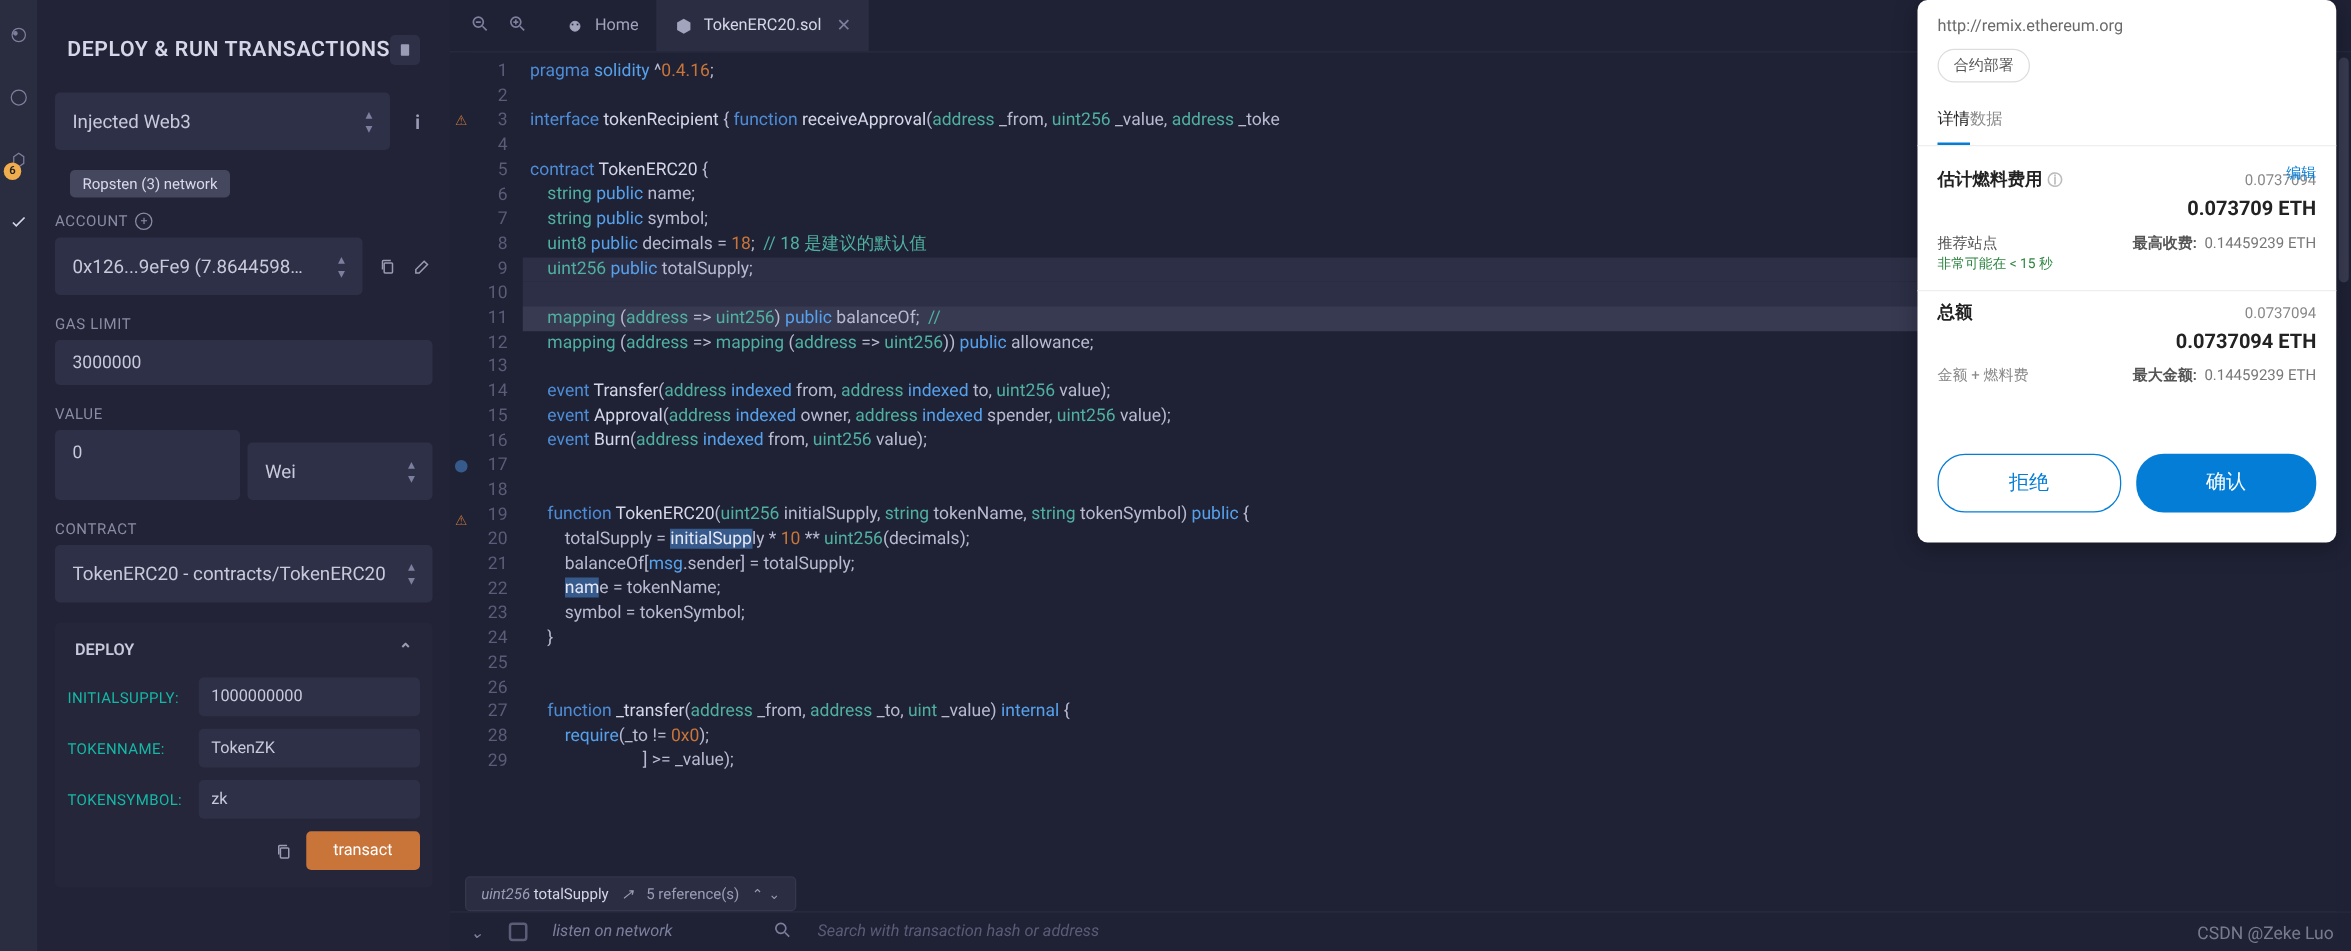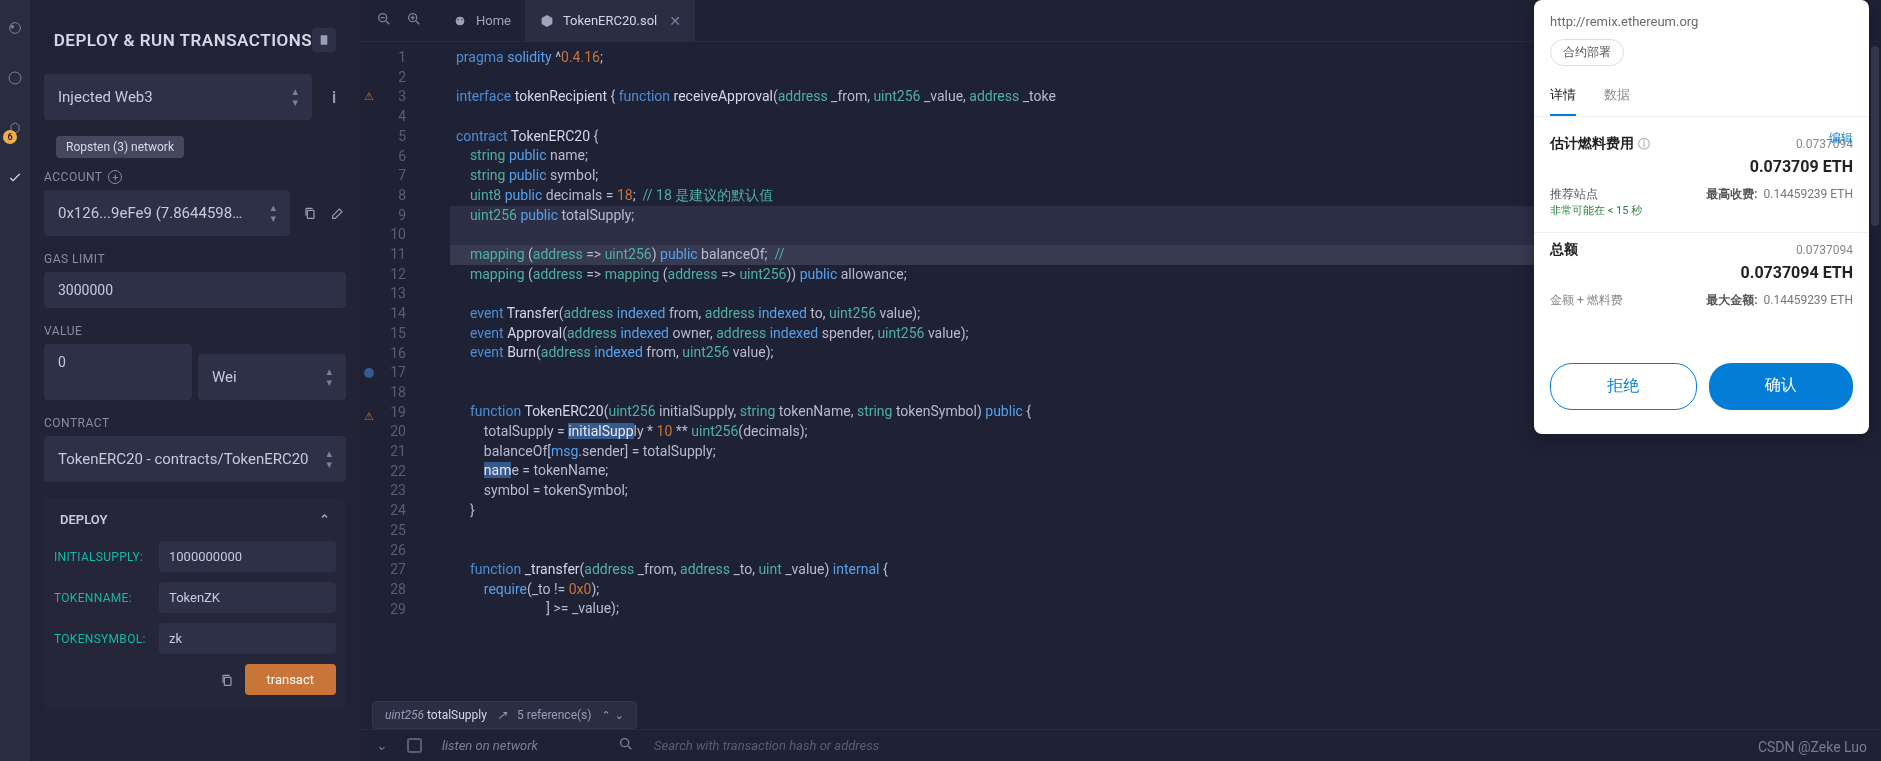--- a/index.html
+++ b/index.html
@@ -53,21 +53,21 @@
 .tab.home svg { stroke: #a2a3bd; }
 .tab.active { background: #2b2e42; color: #d5d6e8; }
 .tab .close-x { color: #7d7f9e; font-size: 14px; margin-left: 4px; }
 
 .code-body { flex: 1; display: flex; overflow: hidden; position: relative; }
 .gutter-warn { width: 18px; background: #1f2235; padding-top: 6px; }
 .gutter-warn .warn { color: #c97539; font-size: 11px; text-align: center; height: 19.7px; line-height: 19.7px; }
 .gutter-warn .bp { width: 10px; height: 10px; border-radius: 50%; background: #375a8c; margin: 4.8px auto; }
 .gutter-num { width: 40px; text-align: right; padding-right: 12px; color: #5a5c78; font-family: 'Consolas', monospace; font-size: 14px; line-height: 19.7px; padding-top: 6px; }
 .code-lines { flex: 1; font-family: 'Consolas', monospace; font-size: 14px; line-height: 19.7px; padding-top: 6px; white-space: pre; overflow: hidden; color: #b8bad0; }
-.code-lines .l { height: 19.7px; padding-left: 6px; margin-left: 32px; }
+.code-lines .l { height: 19.7px; padding-left: 6px; }
 .hl-line { background: #383a52; }
 .sel { background: #375a8c; color: #e6e7f4; }
 .cur-line { background: #2d2f46; }
 
 .kw { color: #4d8cd6; }
 .kw2 { color: #56a1ec; }
 .ty { color: #4fb0a0; }
 .num { color: #c97539; }
 .cm { color: #4fb0a0; }
 .id { color: #d5d6e8; }
@@ -80,21 +80,21 @@
 .status-ref .nav { font-style: normal; font-size: 11px; color: #9a9bb5; display: flex; gap: 4px; }
 
 .terminal-bar { height: 32px; border-top: 1px solid #2a2c3f; display: flex; align-items: center; padding: 0 16px; gap: 20px; color: #7d7f9e; font-size: 13px; font-style: italic; }
 .search-ghost { color: #5a5c78; }
 .check-box { width: 15px; height: 15px; border: 2px solid #5a5c78; border-radius: 3px; }
 
 
 .mm-popup { position: absolute; top: 0; right: 12px; width: 335px; background: #fff; border-radius: 8px; box-shadow: 0 4px 20px rgba(0,0,0,0.3); color: #222; font-size: 13px; padding-bottom: 16px; }
 .mm-url { padding: 14px 16px 10px 16px; color: #6a6a6a; font-size: 13px; }
 .mm-pill { display: inline-block; border: 1px solid #ddd; border-radius: 14px; padding: 4px 12px; margin: 0 16px 10px 16px; font-size: 12px; color: #555; }
-.mm-tabs { display: flex; gap: 28px; padding: 0 16px; border-bottom: 1px solid #eee; margin-bottom: 10px; }
+.mm-tabs { display: flex; padding: 0 16px; border-bottom: 1px solid #eee; margin-bottom: 10px; }
 .mm-tab { padding: 10px 0; color: #8a8a8a; font-size: 13px; cursor: pointer; }
 .mm-tab.active { color: #222; border-bottom: 2px solid #037dd6; }
 .mm-edit { position: absolute; right: 16px; top: 130px; color: #037dd6; font-size: 12px; cursor: pointer; }
 .mm-section { padding: 8px 16px 14px 16px; border-bottom: 1px solid #eee; }
 .mm-sec-head { display: flex; justify-content: space-between; align-items: baseline; }
 .mm-sec-head .lbl { font-weight: 700; font-size: 14px; color: #222; display: flex; align-items: center; gap: 4px; }
 .mm-sec-head .val-sm { color: #888; font-size: 12px; }
 .mm-big { text-align: right; font-weight: 700; font-size: 16px; color: #222; margin-top: 4px; }
 .mm-sub { display: flex; justify-content: space-between; margin-top: 10px; font-size: 12px; color: #777; }
 .mm-sub .green { color: #2e8540; font-size: 11px; }

